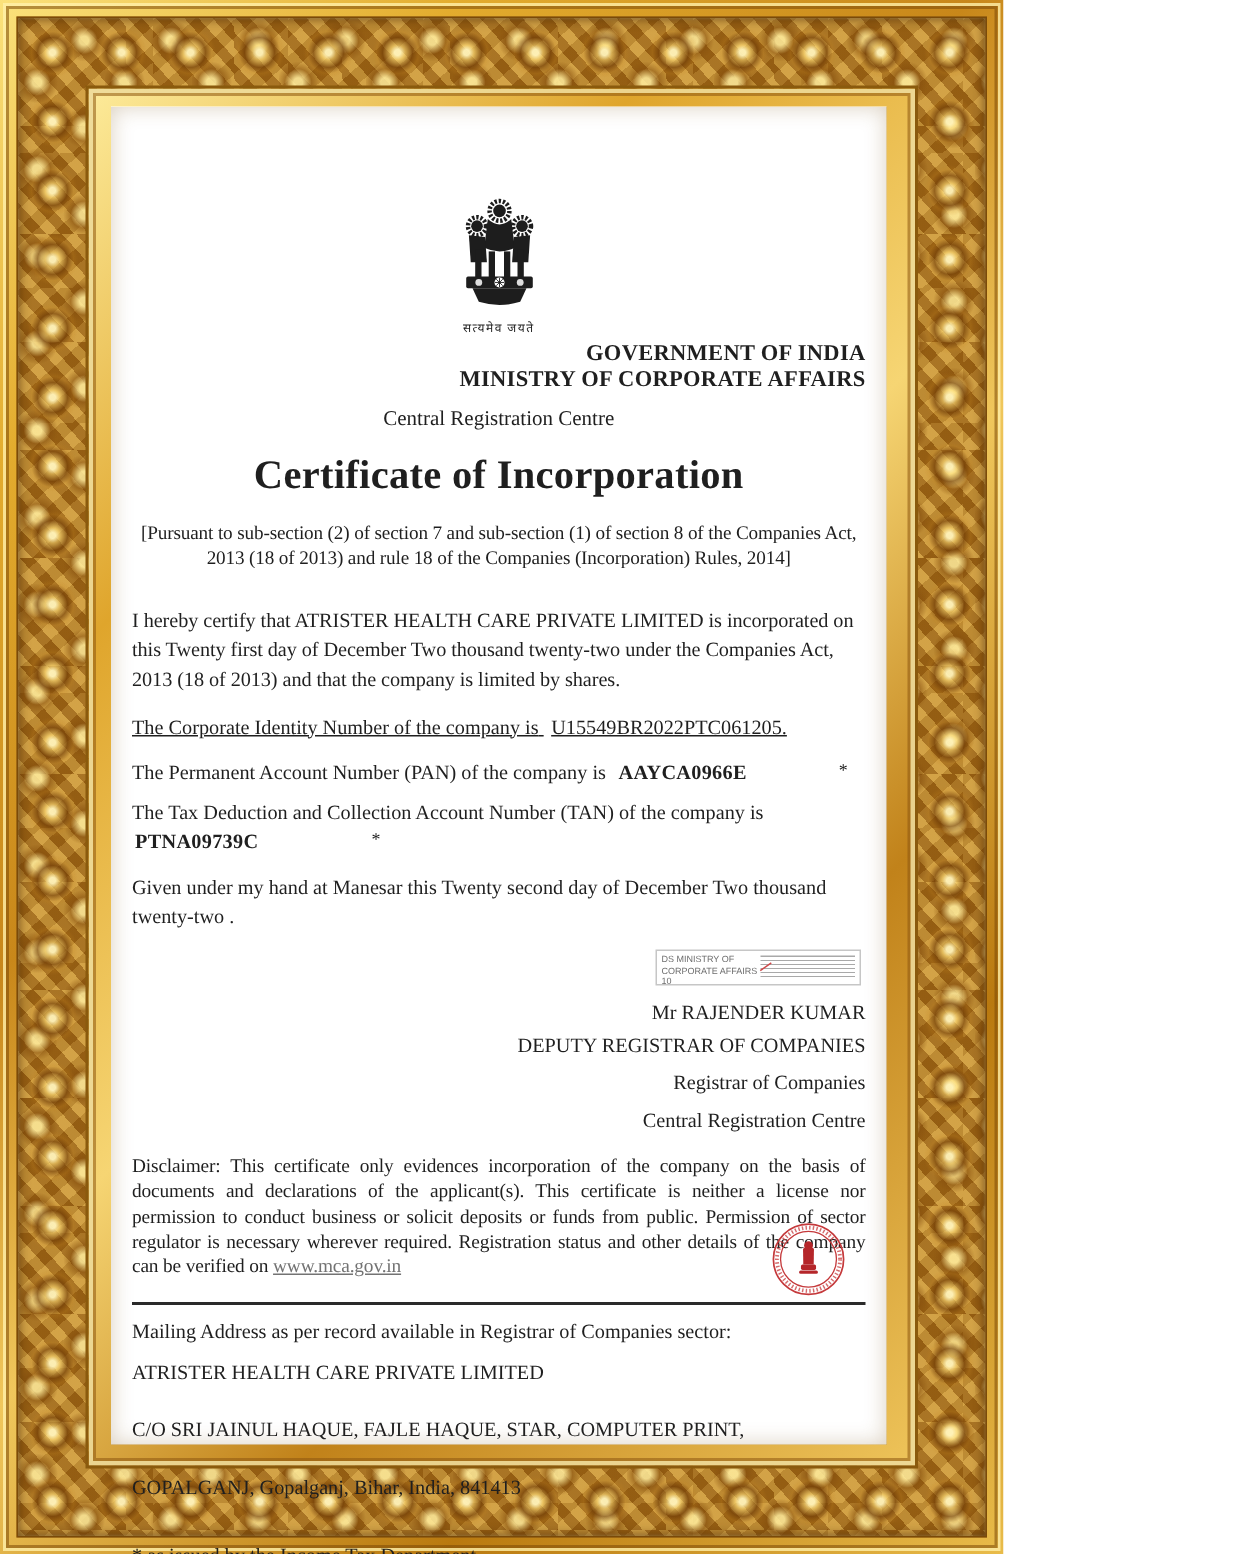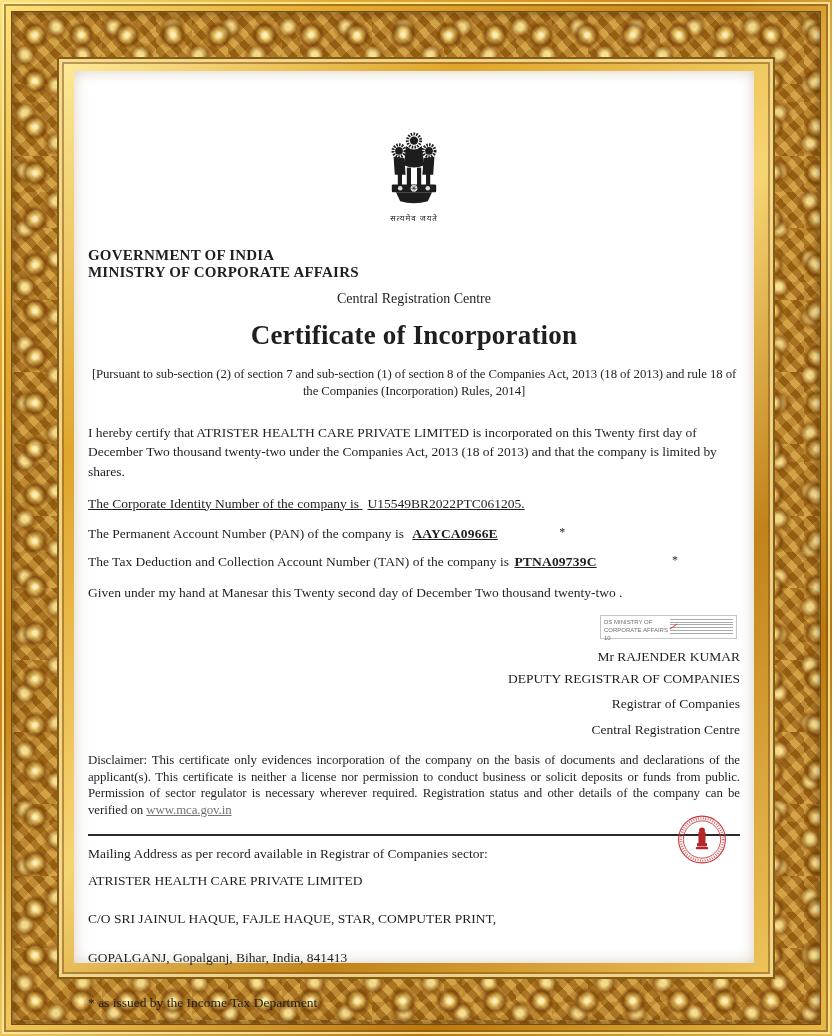--- a/index.html
+++ b/index.html
@@ -1,17 +1,17 @@
 <!DOCTYPE html>
 <html><head>
 <meta charset="utf-8">
 <style>
   html,body { margin:0; padding:0; background:#ffffff; }
   #stage {
-    position:relative; width:832px; height:1036px; overflow:hidden;
+    position:relative; width:669px; height:1036px; overflow:hidden;
     font-family:"Liberation Serif", serif; color:#1f1f1f;
   }
 
   
   .frame-outer {
     position:absolute; inset:0;
     background:
       linear-gradient(135deg,#fbe27c 0%, #e3ac2e 18%, #c8871a 38%, #f0c75c 55%, #b9790f 78%, #e9bc4a 100%);
   }
   .frame-outer::after { 
@@ -43,33 +43,33 @@
   .paper {
     position:absolute; left:74px; top:71px; right:78px; bottom:73px;
     background:#ffffff; padding:0 14px; box-sizing:border-box;
     box-shadow: inset 0 0 14px rgba(120,78,18,.28);
     font-size:13.5px; line-height:1.35;
   }
 
   
   .emblem-wrap { text-align:center; margin-top:58px; }
   .motto { text-align:center; font-size:8px; color:#222; margin-top:-2px; letter-spacing:1px; }
-  .gov-lines { text-align:left; font-weight:bold; font-size:15px; line-height:1.12; margin-top:22px; letter-spacing:.2px; }
+  .gov-lines { text-align:right; font-weight:bold; font-size:15px; line-height:1.12; margin-top:3px; letter-spacing:.2px; }
   .crc { text-align:center; font-size:14px; margin-top:9px; }
   .cert-title { text-align:center; font-weight:bold; font-size:27px; margin-top:8px; letter-spacing:.2px; }
   .pursuant { text-align:center; font-size:12.8px; margin-top:13px; line-height:1.32; letter-spacing:-0.1px; }
 
   
   .para { margin-top:23px; line-height:1.44; text-align:left; letter-spacing:-0.05px; }
   .cin-line { margin-top:8px;text-decoration:underline; }
   .pan-line { margin-top:11px; }
   .tan-line { margin-top:9px; }
   .given-line { margin-top:13px; }
   .num-gap { margin-left:5px; }
-  .bold-val { font-weight:bold; letter-spacing:.2px;text-decoration:underline; }
+  .bold-val { font-weight:bold; letter-spacing:.2px; }
   .asterisk { display:inline-block; margin-left:58px; font-size:12px; vertical-align:2px; }
   .asterisk.tan { margin-left:72px; }
 
   
   .dsc-box {
     margin:13px 3px 0 auto; width:137px; height:24px; border:1px solid #c6c6c6;
     display:flex; background:#fff; box-sizing:border-box;
   }
   .dsc-left {
     width:64px; font-family:"Liberation Sans",sans-serif; font-size:6px;

